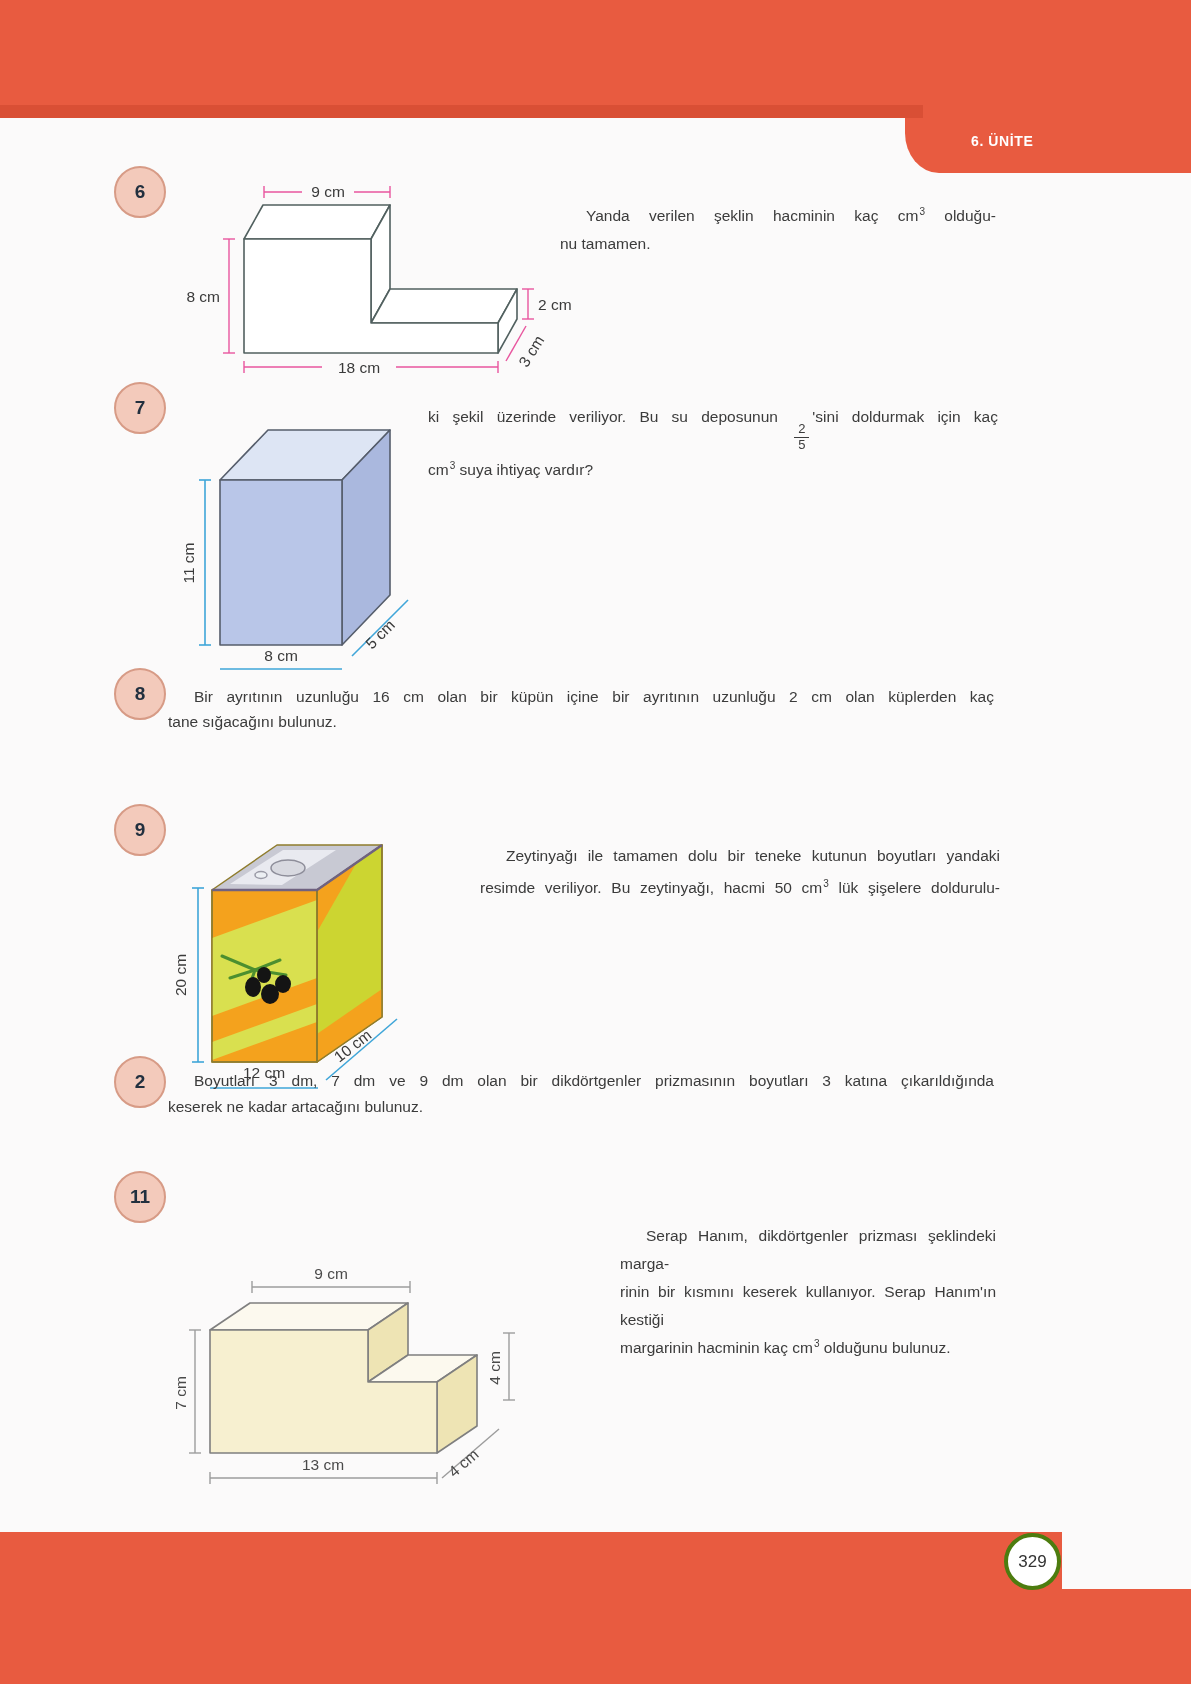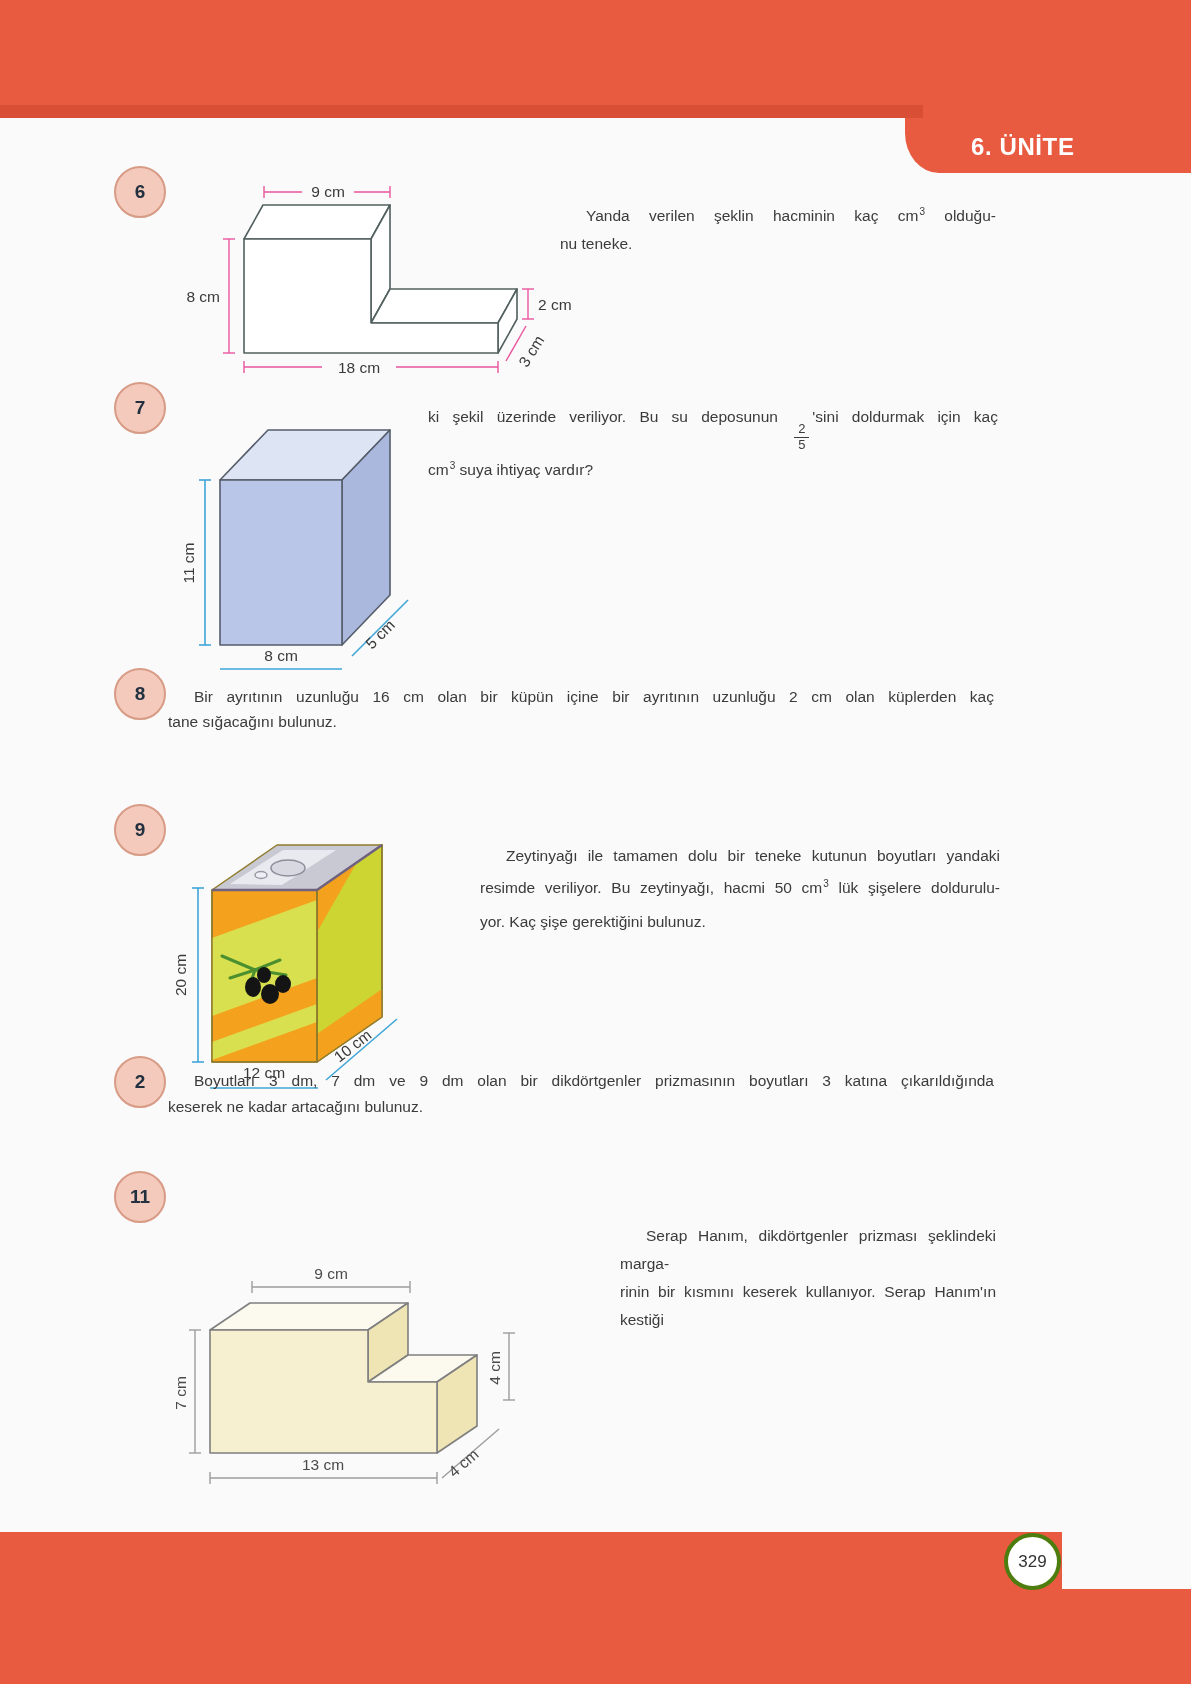--- a/index.html
+++ b/index.html
@@ -7,21 +7,21 @@
     --ink:#3b3b3b; --pink:#e8559e; --blue:#3fa6d9; --gray:#9c9c9c;
   }
   html,body{margin:0;padding:0;background:#ddd;}
   .page{position:relative;width:1191px;height:1684px;background:var(--paper);
         font-family:"Liberation Sans",sans-serif;color:var(--ink);overflow:hidden;margin:0 auto;}
   
   .header-band{position:absolute;left:0;top:0;width:100%;height:118px;background:var(--orange);}
   .header-strip{position:absolute;left:0;top:105px;width:923px;height:13px;background:var(--orange-dark);}
   .header-tab{position:absolute;left:905px;top:118px;width:286px;height:55px;background:var(--orange);
               border-bottom-left-radius:34px 40px;}
-  .unit-label{position:absolute;left:66px;top:15px;font-size:24px;font-weight:bold;color:#fff;letter-spacing:.6px;}
+  .unit-label{position:absolute;left:66px;top:15px;font-size:14px;font-weight:bold;color:#fff;letter-spacing:.6px;}
   
   .footer-band{position:absolute;left:0;top:1532px;width:100%;height:152px;background:var(--orange);}
   .footer-notch{position:absolute;left:1062px;top:1532px;width:129px;height:57px;background:var(--paper);}
   .page-circle{position:absolute;left:1004px;top:1533px;width:57px;height:57px;border-radius:50%;
                background:#fff;border:4px solid #4d7c0f;box-sizing:border-box;
                display:flex;align-items:center;justify-content:center;font-size:17px;color:#333;}
   
   .badge{position:absolute;width:52px;height:52px;border-radius:50%;background:#f3cabb;
          border:2px solid #d79b86;box-sizing:border-box;display:flex;align-items:center;
          justify-content:center;font-weight:bold;font-size:19px;color:#22303f;}
@@ -78,21 +78,21 @@
     <g fill="#3a3a3a" font-size="15.5">
       <text x="168" y="37" text-anchor="middle">9 cm</text>
       <text x="60" y="142" text-anchor="end">8 cm</text>
       <text x="199" y="213" text-anchor="middle">18 cm</text>
       <text x="378" y="150">2 cm</text>
       <text transform="translate(376,194) rotate(-58)" text-anchor="middle">3 cm</text>
     </g>
   </svg>
   <div class="tblock lh26" style="left:560px;top:203px;width:436px;">
     <div class="tline j ind">Yanda verilen şeklin hacminin kaç cm<sup>3</sup> olduğu-</div>
-    <div class="tline">nu teneke.</div>
+    <div class="tline">nu tamamen.</div>
   </div>
 
   <div class="badge" style="left:114px;top:382px;">7</div>
   <svg class="fig" style="left:160px;top:388px;" width="310" height="292" viewBox="0 0 310 292">
     <g stroke="#555d6b" stroke-width="1.6" stroke-linejoin="round">
       <polygon points="60,92 108,42 230,42 182,92" fill="#dde5f4"></polygon>
       <polygon points="182,92 230,42 230,207 182,257" fill="#aab8de"></polygon>
       <polygon points="60,92 182,92 182,257 60,257" fill="#b9c6e8"></polygon>
     </g>
     <g stroke-width="1.6" fill="none" stroke="#3fa6d9">
@@ -161,21 +161,20 @@
     </g>
     <g fill="#3a3a3a" font-size="15.5">
       <text transform="translate(26,197) rotate(-90)" text-anchor="middle">20 cm</text>
       <text x="104" y="300" text-anchor="middle">12 cm</text>
       <text transform="translate(196,272) rotate(-38)" text-anchor="middle">10 cm</text>
     </g>
   </svg>
   <div class="tblock lh32" style="left:480px;top:840px;width:520px;">
     <div class="tline j ind">Zeytinyağı ile tamamen dolu bir teneke kutunun boyutları yandaki</div>
     <div class="tline j">resimde veriliyor. Bu zeytinyağı, hacmi 50 cm<sup>3</sup> lük şişelere doldurulu-</div>
-    <div class="tline">yor. Kaç şişe gerektiğini bulunuz.</div>
   </div>
 
   <div class="badge" style="left:114px;top:1056px;">2</div>
   <div class="tblock lh26" style="left:168px;top:1068px;width:826px;">
     <div class="tline j ind">Boyutları 3 dm, 7 dm ve 9 dm olan bir dikdörtgenler prizmasının boyutları 3 katına çıkarıldığında</div>
     <div class="tline">keserek ne kadar artacağını bulunuz.</div>
   </div>
 
   <div class="badge" style="left:114px;top:1171px;">11</div>
   <svg class="fig" style="left:140px;top:1215px;" width="460" height="290" viewBox="0 0 460 290">
@@ -205,20 +204,21 @@
       <text x="191" y="64" text-anchor="middle">9 cm</text>
       <text transform="translate(46,178) rotate(-90)" text-anchor="middle">7 cm</text>
       <text x="183" y="255" text-anchor="middle">13 cm</text>
       <text transform="translate(360,153) rotate(-90)" text-anchor="middle">4 cm</text>
       <text transform="translate(327,252) rotate(-41)" text-anchor="middle">4 cm</text>
     </g>
   </svg>
   <div class="tblock lh28" style="left:620px;top:1222px;width:376px;">
     <div class="tline j ind">Serap Hanım, dikdörtgenler prizması şeklindeki marga-</div>
     <div class="tline j">rinin bir kısmını keserek kullanıyor. Serap Hanım'ın kestiği</div>
+    <div class="tline">margarinin hacminin kaç cm<sup>3</sup> olduğunu bulunuz.</div>
   </div>
 
   <div class="footer-band"></div>
   <div class="footer-notch"></div>
   <div class="page-circle">
     <span>329</span>
   </div>
 
 </div>
 

